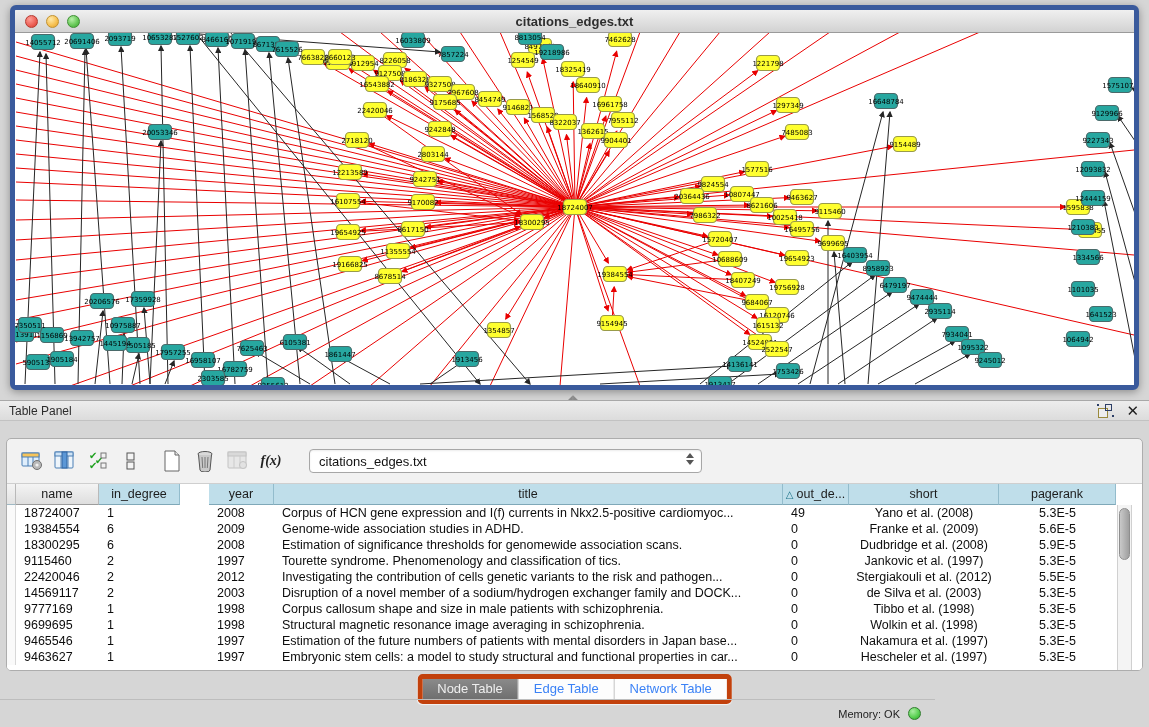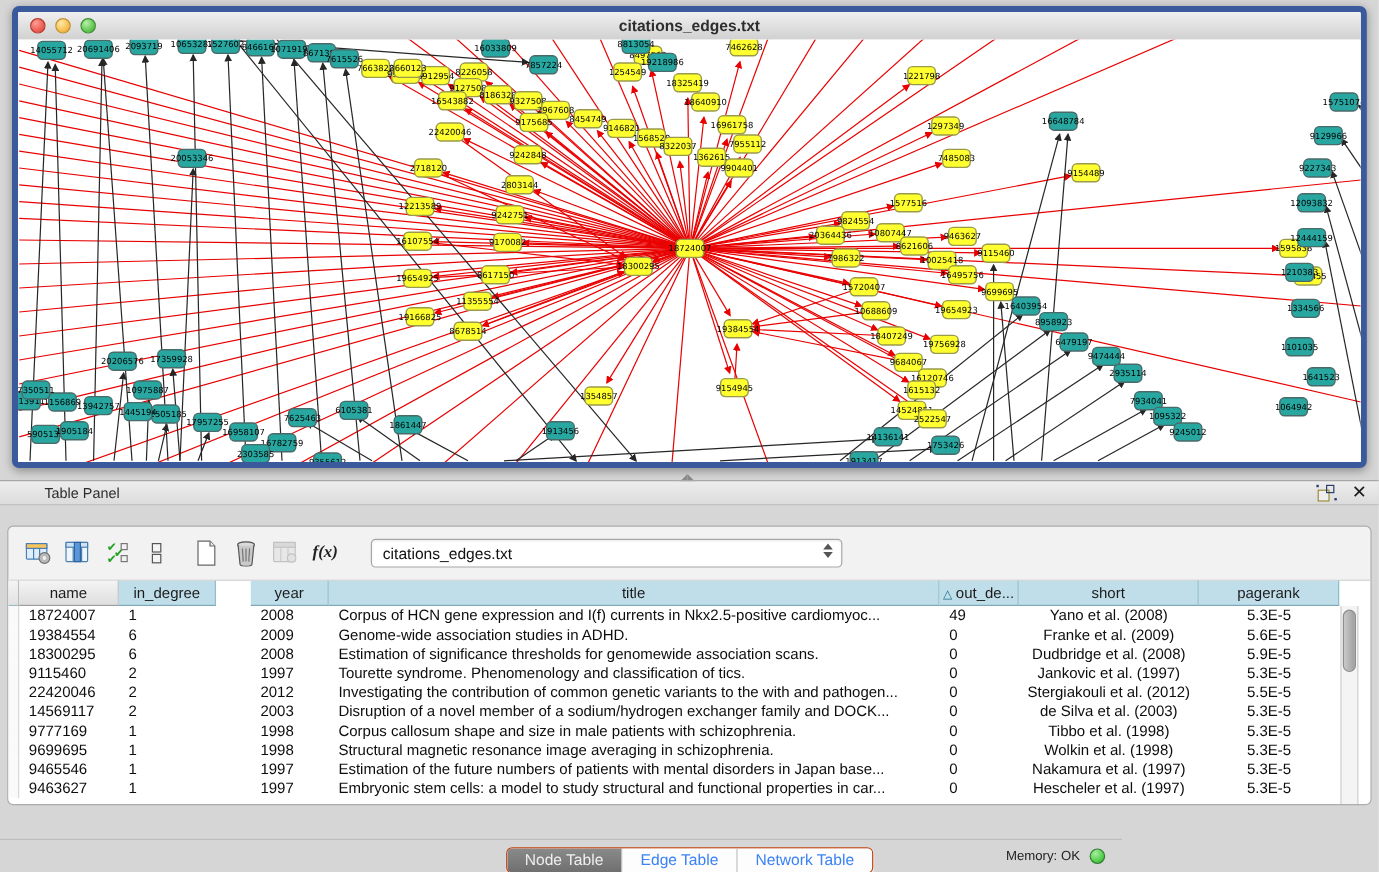--- a/index.html
+++ b/index.html
@@ -30,21 +30,21 @@
     font-size:13px; font-weight:bold; color:#2e2e2e;
   }
   .canvas { position:relative; width:100%; height:352px; background:#fff; overflow:hidden; }
   .canvas svg { position:absolute; left:0; top:0; }
   
   .splitter-grip { position:absolute; left:566px; top:394px; width:14px; height:8px; color:#8a8a8a; font-size:9px; line-height:8px; }
   
   .tp-header {
     position:absolute; left:0; top:400px; width:1149px; height:21px;
     background:linear-gradient(#ededed,#dcdcdc); border-top:1px solid #a8a8a8; border-bottom:1px solid #c2c2c2;
-    display:flex; align-items:center;padding-left:28px;
+    display:flex; align-items:center;
   }
   .tp-title { font-size:12px; color:#2c2c2c; margin-left:9px; flex:1; }
   .tp-float { width:16px; height:14px; position:relative; margin-right:12px; cursor:pointer; }
   .tp-float .sq1 { position:absolute; left:0; bottom:0; width:10px; height:10px; border:1px solid #9a8a3c; background:#eee; }
   .tp-float .sq2 { position:absolute; right:2px; top:0; width:7px; height:7px; border:1px solid #2c3e66; }
   .tp-float .dot { position:absolute; width:2px; height:2px; background:#2c3e66; }
   .tp-close { font-size:15px; font-weight:bold; color:#1d1d1d; margin-right:10px; cursor:pointer; line-height:15px; }
   .panel-body {
     position:absolute; left:6px; top:438px; width:1137px; height:233px;
     background:#f2f2f2; border:1px solid #adadad; border-radius:5px; overflow:hidden;
@@ -81,22 +81,22 @@
   .cell.center { text-align:center; padding-left:0; }
   .vscroll {
     position:absolute; right:10px; top:21px; bottom:0; width:15px;
     background:#f4f4f4; border-left:1px solid #d0d0d0; border-right:1px solid #d0d0d0;
   }
   .vthumb { position:absolute; left:1px; top:3px; width:11px; height:52px; border-radius:6px;
     background:linear-gradient(90deg,#c9c9c9,#9f9f9f); border:1px solid #8e8e8e; cursor:pointer; }
   
   .tabs {
     position:absolute; left:50%; top:674px; transform:translateX(-50%);
-    display:flex; border:1px solid #c2410c; border-radius:5px; overflow:hidden;
-    background:#fff; box-shadow:0 1px 1px rgba(255,255,255,.7);margin-top:32px;
+    display:flex; border:5px solid #c2410c; border-radius:5px; overflow:hidden;
+    background:#fff; box-shadow:0 1px 1px rgba(255,255,255,.7);
   }
   .tab { font-size:13px; color:#3b82f6; padding:2px 15px 3px; border-right:1px solid #b5b5b5; cursor:pointer; background:#fdfdfd; }
   .tab:last-child { border-right:none; }
   .tab.sel { background:linear-gradient(#8a8a8a,#6f6f6f); color:#efefef; }
   
   .statusbar {
     position:absolute; left:0; bottom:0; width:935px; height:28px;
     border-top:1px solid #bdbdbd; display:flex; align-items:center; justify-content:flex-end;
   }
   .mem-label { font-size:11px; color:#222; margin-right:8px; }
@@ -927,21 +927,21 @@
           <span class="cell c3">Tourette syndrome. Phenomenology and classification of tics.</span>
           <span class="cell c4">0</span>
           <span class="cell c5 center">Jankovic et al. (1997)</span>
           <span class="cell c6 center">5.3E-5</span>
         </div>
         <div class="trow">
           <span class="tgut"></span>
           <span class="cell c0">22420046</span>
           <span class="cell c1">2</span>
           <span class="cell c2">2012</span>
-          <span class="cell c3">Investigating the contribution of common genetic variants to the with and pathogen...</span>
+          <span class="cell c3">Investigating the contribution of cells genetic variants to the risk and pathogen...</span>
           <span class="cell c4">0</span>
           <span class="cell c5 center">Stergiakouli et al. (2012)</span>
           <span class="cell c6 center">5.5E-5</span>
         </div>
         <div class="trow">
           <span class="tgut"></span>
           <span class="cell c0">14569117</span>
           <span class="cell c1">2</span>
           <span class="cell c2">2003</span>
           <span class="cell c3">Disruption of a novel member of a sodium/hydrogen exchanger family and DOCK...</span>

